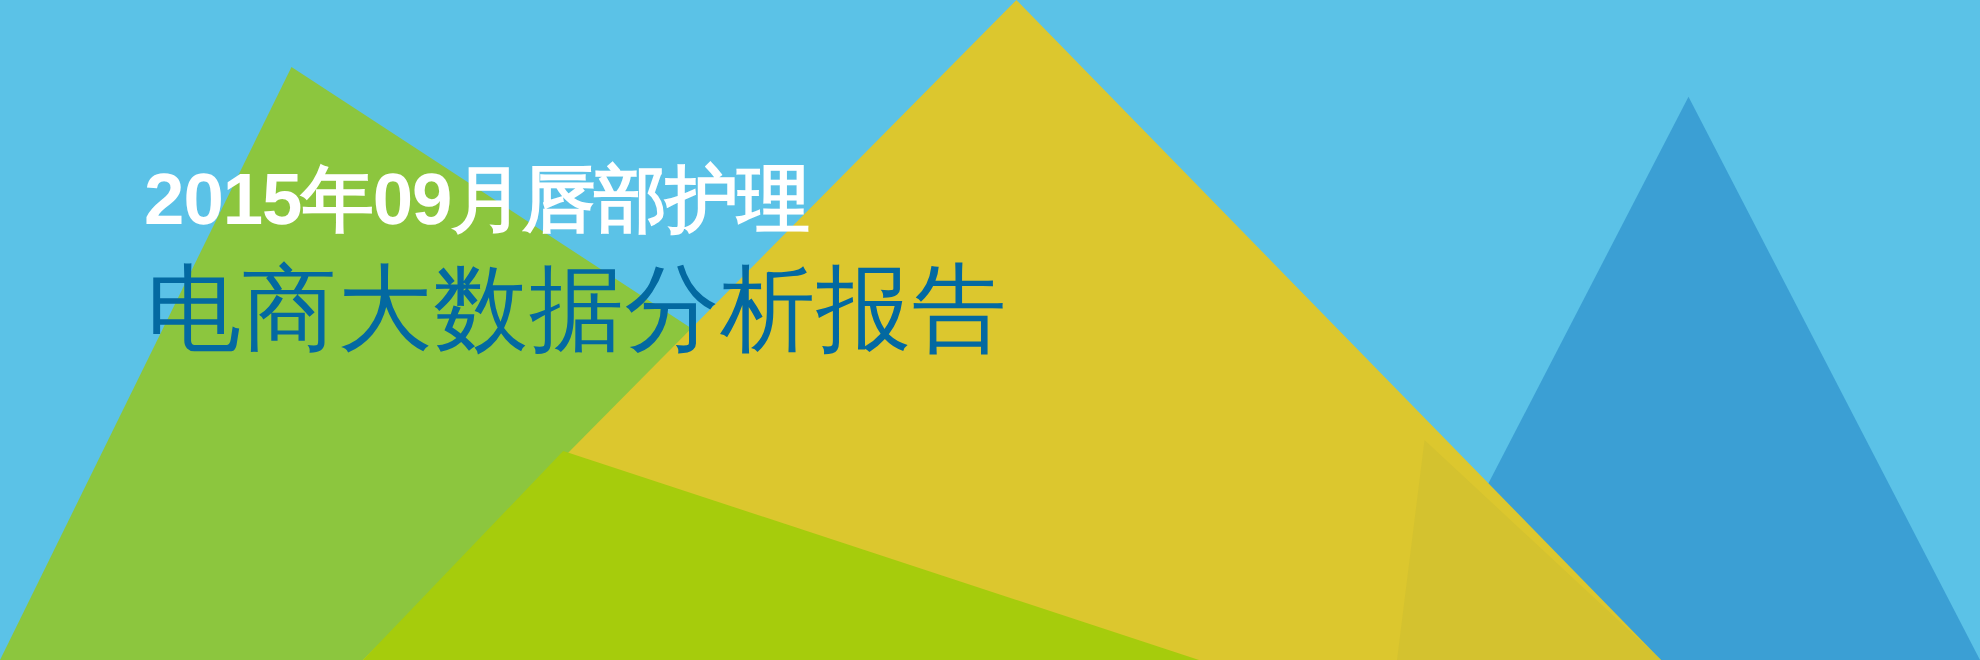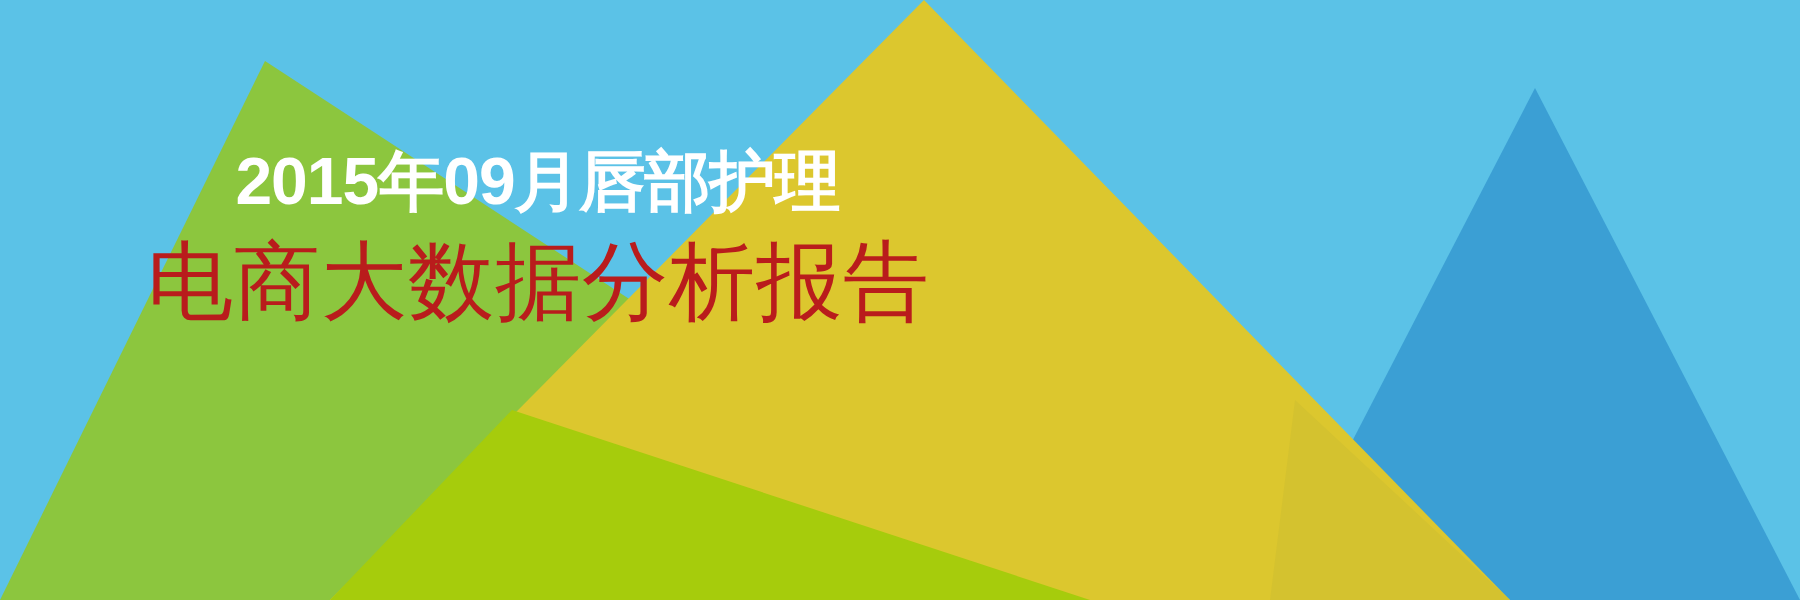--- a/index.html
+++ b/index.html
@@ -24,25 +24,24 @@
   #shapes-svg {
     position: absolute;
     top: 0;
     left: 0;
     width: 1800px;
     height: 600px;
     display: block;
   }
   #title-block {
     position: absolute;
-    left: 145px;
+    left: 131px;
     top: 140px;
     z-index: 5;
     pointer-events: none;
-    text-align: center;
   }
   .title-line {
     color: #ffffff;
     white-space: nowrap;
     display: block;
   }
   #title-line-1 {
     font-size: 66px;
     font-weight: bold;
     line-height: 82px;
@@ -75,16 +74,16 @@
 
       <polygon points="512,410 1090,600 330,600" fill="#A6CC0C"></polygon>
 
       <polygon points="1295,400 1510,600 1270,600" fill="#D4C22F"></polygon>
 
     </svg>
   </div>
 
   <div id="title-block">
     <span id="title-line-1" class="title-line" style="color: rgb(255, 255, 255);">2015年09月唇部护理</span>
-    <span id="title-line-2" class="title-line" style="color: #b91c1c;">电商大数据分析报告</span>
+    <span id="title-line-2" class="title-line" style="color: #0369a1;">电商大数据分析报告</span>
   </div>
 
 </div>
 
 </body></html>

